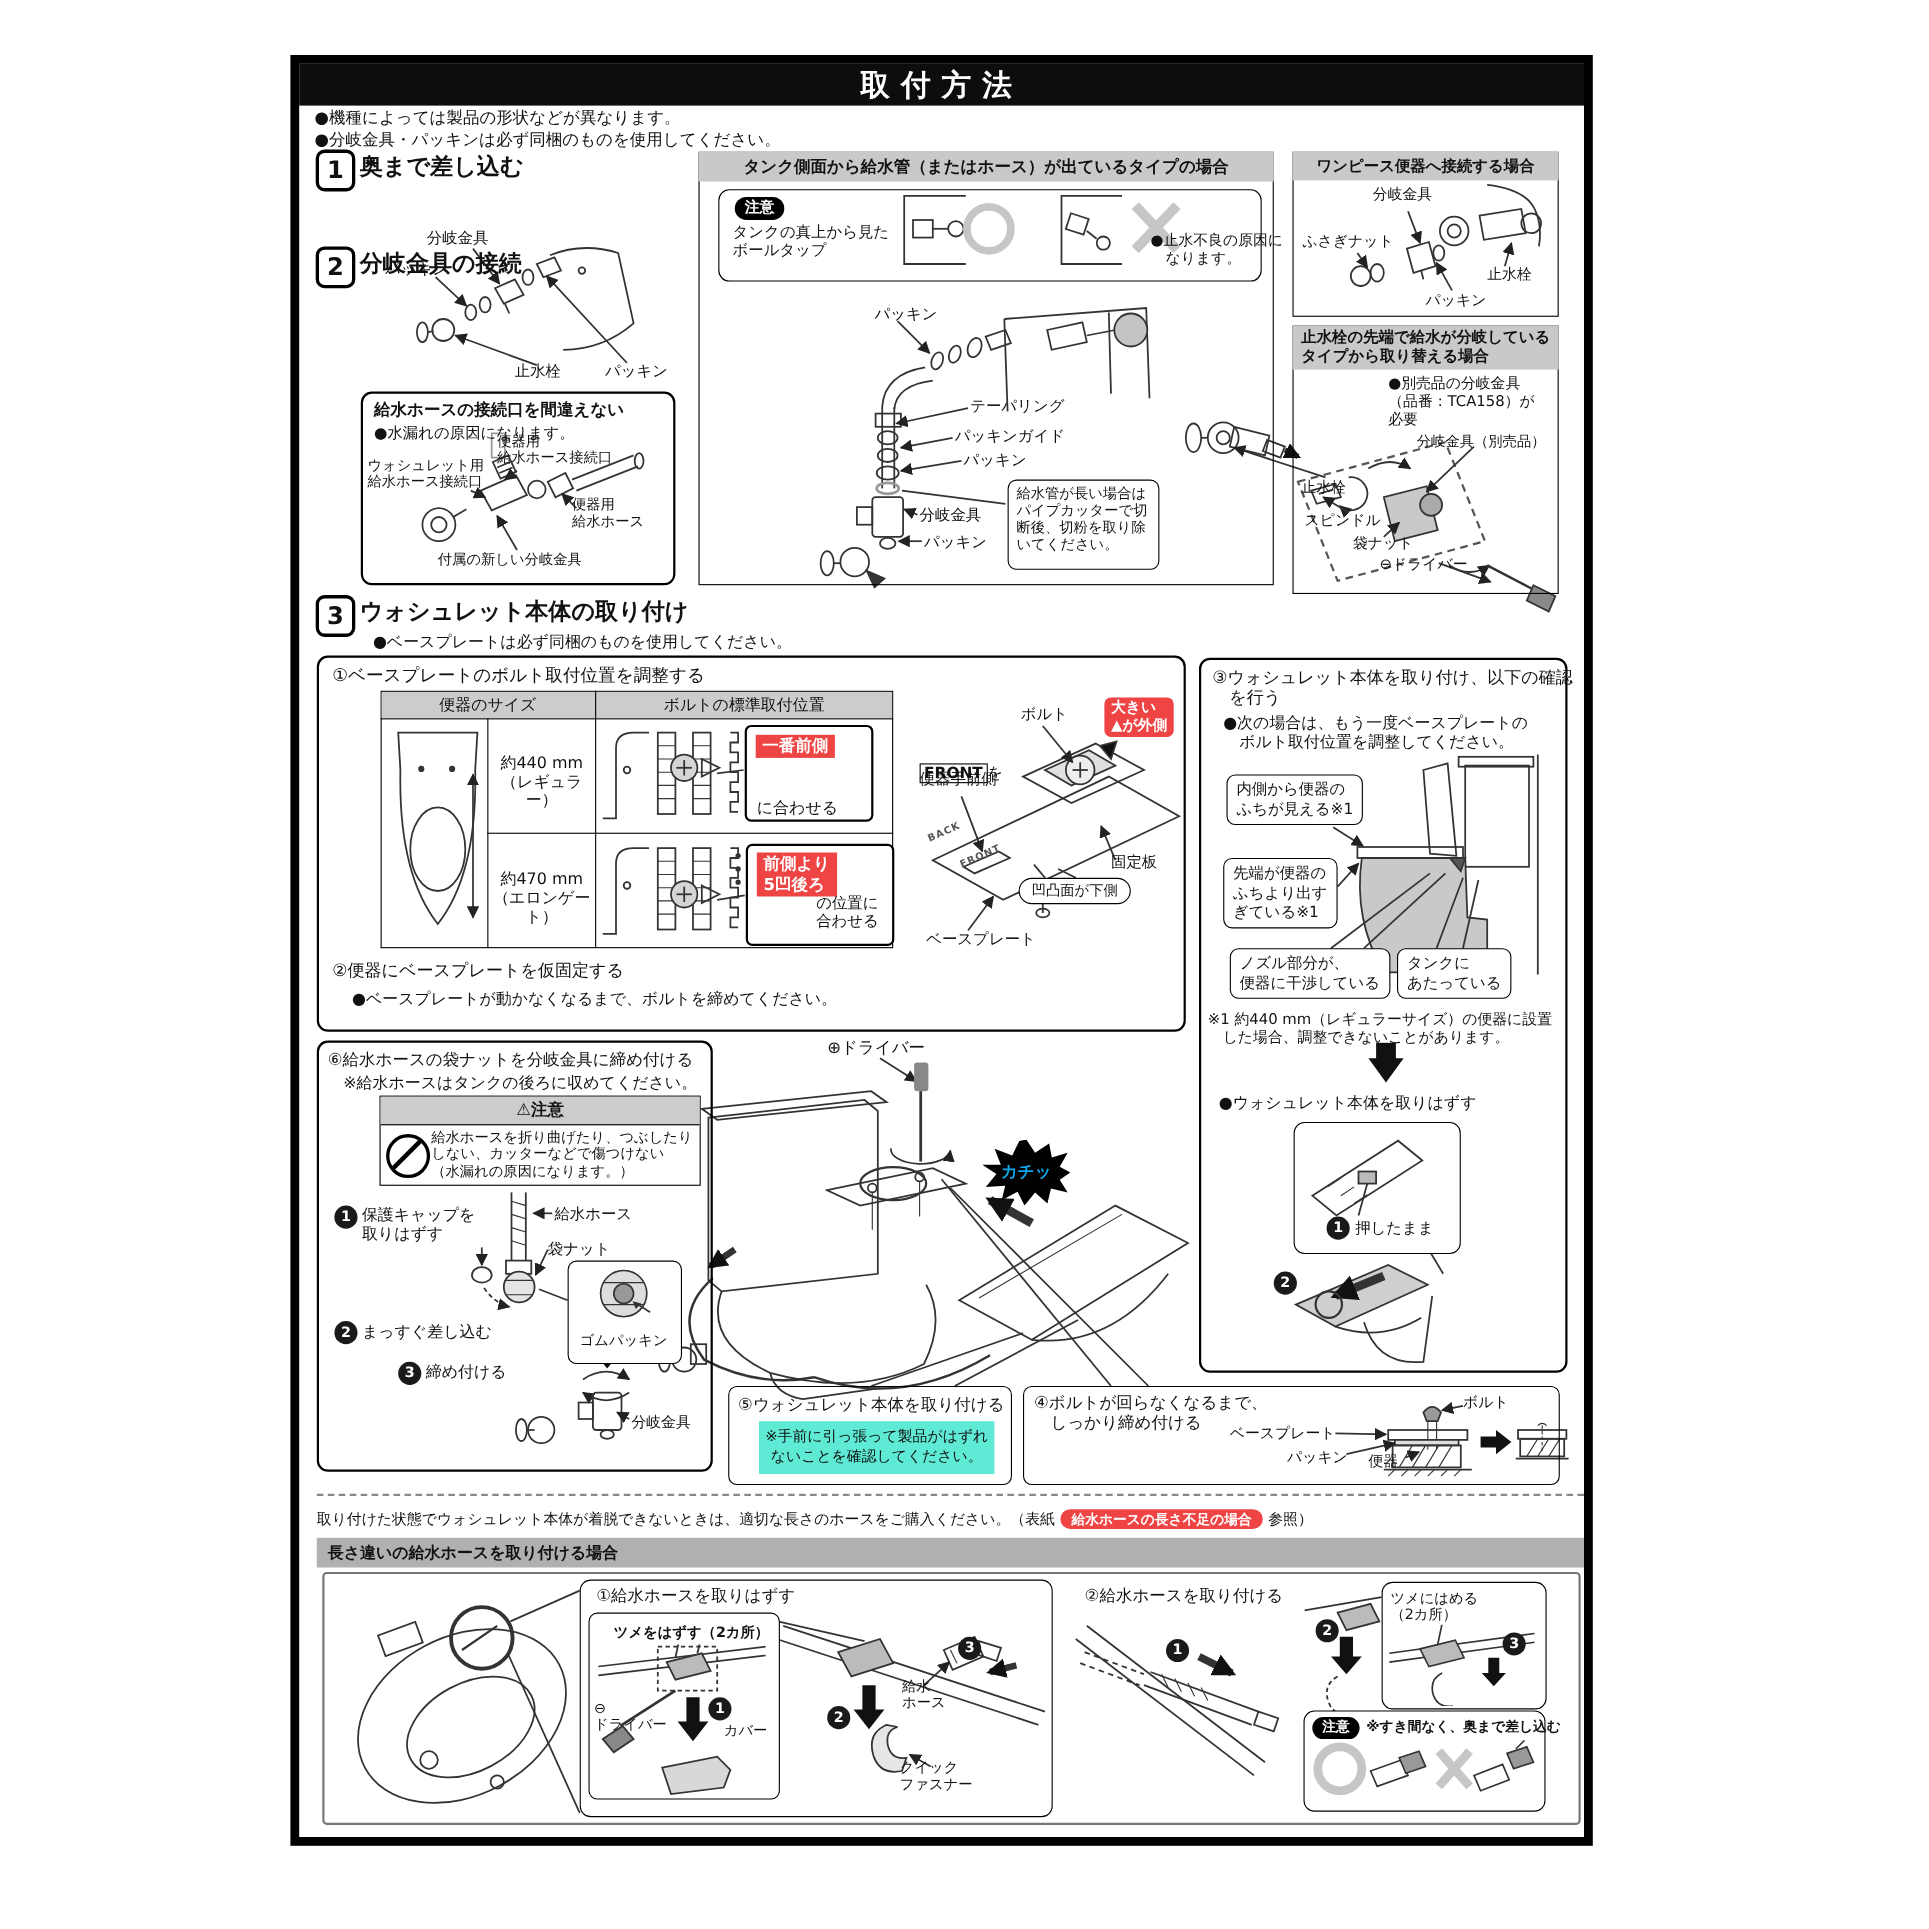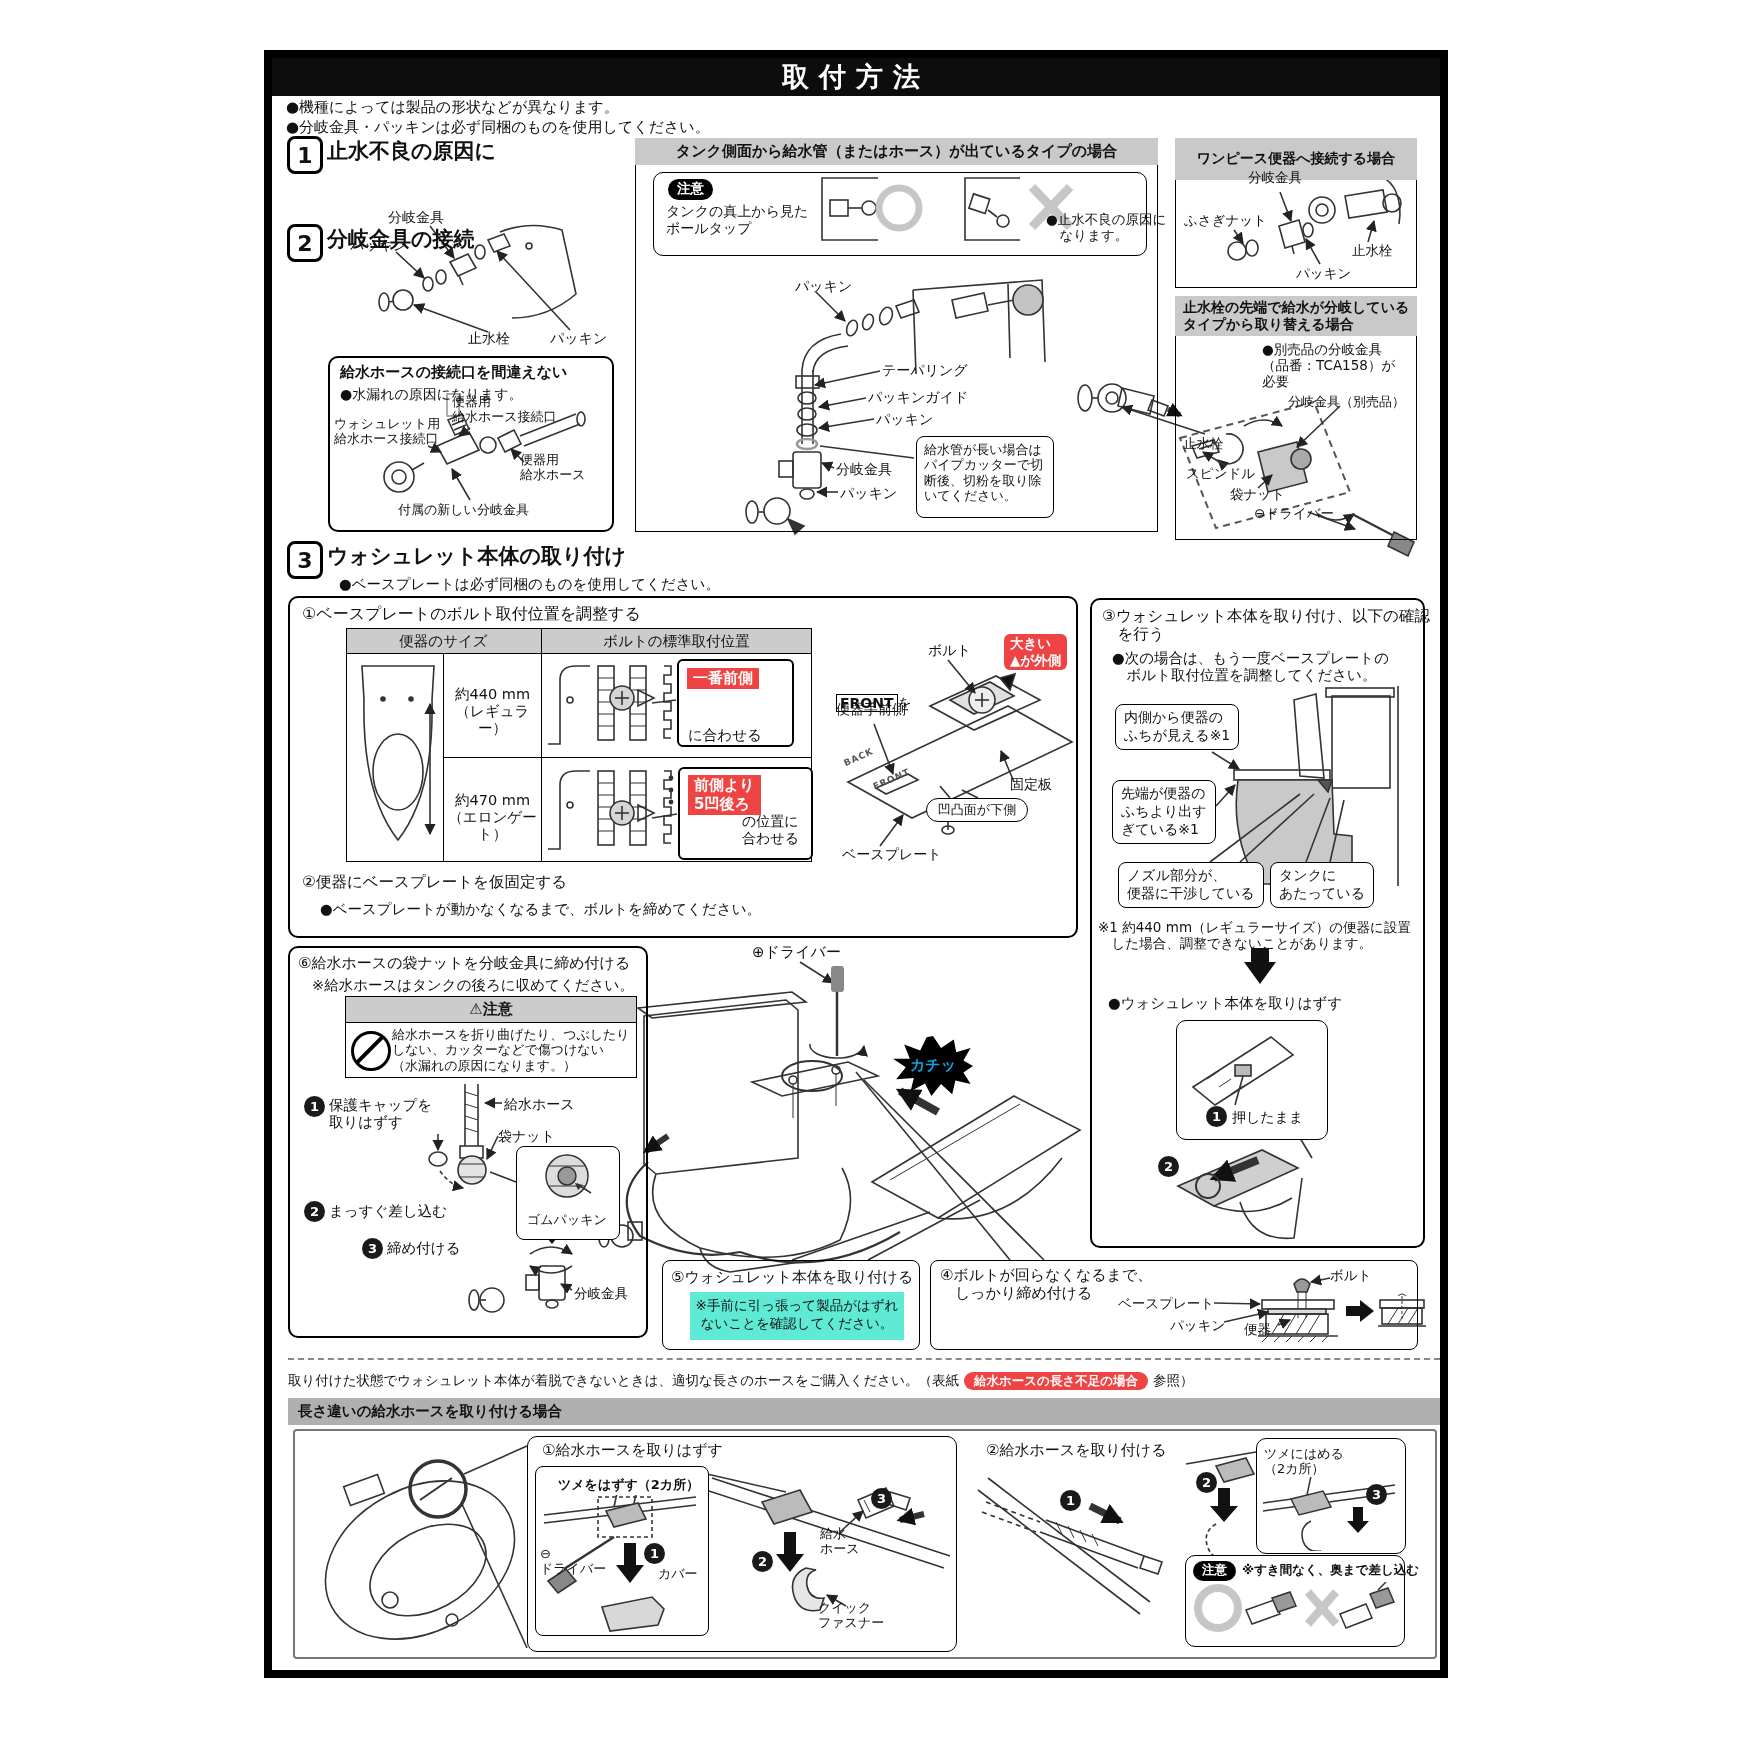--- a/index.html
+++ b/index.html
@@ -396,21 +396,21 @@
 
   <div class="frame"></div>
   <div class="titlebar">
     <span>取付方法</span>
   </div>
 
   <div class="lb f15" style="left:286px;top:99px">●機種によっては製品の形状などが異なります。</div>
   <div class="lb f15" style="left:286px;top:119px">●分岐金具・パッキンは必ず同梱のものを使用してください。</div>
 
   <div class="stepnum" style="left:287px;top:136px">1</div>
-  <div class="lb f21 b" style="left:327px;top:139px">止水不良の原因に</div>
+  <div class="lb f21 b" style="left:327px;top:139px">奥まで差し込む</div>
   <div class="stepnum" style="left:287px;top:224px">2</div>
   <div class="lb f21 b" style="left:327px;top:227px">分岐金具の接続</div>
   <div class="lb" style="left:388px;top:209px">分岐金具</div>
   <div class="lb" style="left:350px;top:237px">パッキン</div>
   <div class="lb" style="left:468px;top:330px">止水栓</div>
   <div class="lb" style="left:550px;top:330px">パッキン</div>
 
   <div class="box box2" style="left:328px;top:356px;width:286px;height:176px"></div>
   <div class="lb f15 b" style="left:340px;top:364px">給水ホースの接続口を間違えない</div>
   <div class="lb" style="left:340px;top:386px">●水漏れの原因になります。</div>
@@ -436,21 +436,21 @@
   <div class="lb" style="left:876px;top:411px">パッキン</div>
   <div class="lb" style="left:836px;top:461px">分岐金具</div>
   <div class="lb" style="left:840px;top:485px">パッキン</div>
   <div class="box boxw" style="left:916px;top:436px;width:138px;height:82px;border-radius:8px"></div>
   <div class="lb f13" style="left:924px;top:442px">給水管が長い場合は
 パイプカッターで切
 断後、切粉を取り除
 いてください。</div>
 
   <div class="box" style="left:1175px;top:138px;width:242px;height:150px;border-radius:0"></div>
-  <div class="ghead" style="left:1175px;top:138px;width:242px;height:42px;font-size:14px">ワンピース便器へ接続する場合</div>
+  <div class="ghead" style="left:1175px;top:138px;width:242px;height:26px;font-size:14px">ワンピース便器へ接続する場合</div>
   <div class="lb f135" style="left:1248px;top:170px">分岐金具</div>
   <div class="lb f135" style="left:1184px;top:213px">ふさぎナット</div>
   <div class="lb f135" style="left:1352px;top:243px">止水栓</div>
   <div class="lb f135" style="left:1296px;top:266px">パッキン</div>
 
   <div class="box" style="left:1175px;top:296px;width:242px;height:244px;border-radius:0"></div>
   <div class="ghead" style="left:1175px;top:296px;width:242px;height:40px;font-size:14px;justify-content:flex-start;padding-left:8px;text-align:left;white-space:pre-line;line-height:1.25">止水栓の先端で給水が分岐している
 タイプから取り替える場合</div>
   <div class="lb f135" style="left:1262px;top:342px">●別売品の分岐金具
 （品番：TCA158）が

